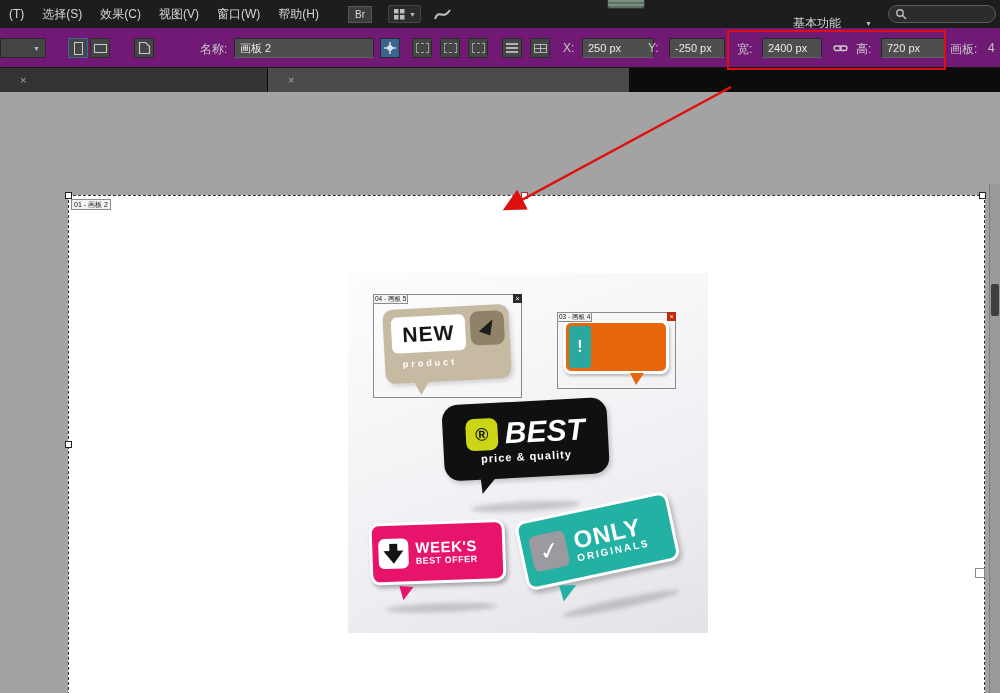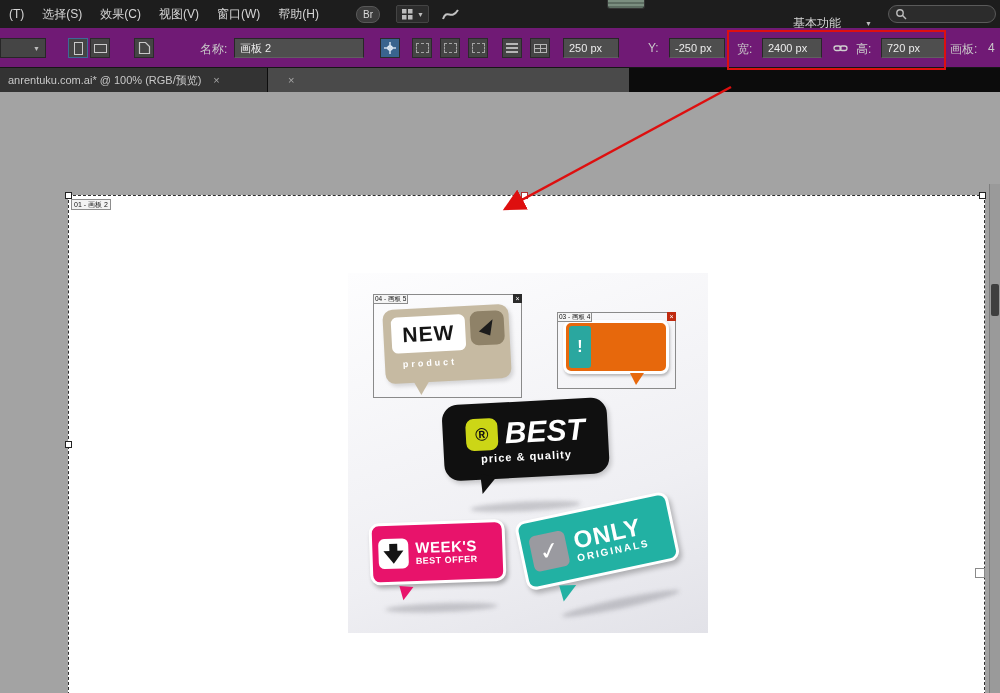--- a/index.html
+++ b/index.html
@@ -2,21 +2,21 @@
 <html><head>
 <meta charset="utf-8">
 <style>
   *{margin:0;padding:0;box-sizing:border-box}
   html,body{width:1000px;height:693px;overflow:hidden}
   body{position:relative;font-family:"Liberation Sans","DejaVu Sans",sans-serif;background:#a3a3a3}
 
   
   #menubar{position:absolute;left:0;top:0;width:1000px;height:28px;background:#1d1d1d;display:flex;align-items:center;color:#d6d6d6;font-size:12px;z-index:10}
   .menu-item{padding:0 9px;white-space:nowrap;cursor:default}
-  .br-btn{margin-left:28px;width:24px;height:17px;background:#3c3c3c;border:1px solid #585858;border-radius:8px;color:#d9d9d9;font-size:10px;display:flex;align-items:center;justify-content:center}
+  .br-btn{margin-left:20px;width:24px;height:17px;background:#3c3c3c;border:1px solid #585858;border-radius:0;color:#d9d9d9;font-size:10px;display:flex;align-items:center;justify-content:center}
   .arrange-btn{margin-left:16px;height:18px;display:flex;align-items:center;gap:3px;padding:0 4px;border:1px solid #444;border-radius:2px;background:#2c2c2c}
   .style-btn{margin-left:12px;display:flex;align-items:center}
   .caret{font-size:7px;color:#bdbdbd}
   .top-widget{position:absolute;left:607px;top:0;width:38px;height:9px;background:repeating-linear-gradient(180deg,#7b8f80 0 2px,#5d6e62 2px 4px);border:1px solid #333;border-top:none;border-radius:0 0 3px 3px}
   .workspace{position:absolute;left:793px;top:14px;height:18px;display:flex;align-items:center;gap:24px;color:#d6d6d6}
   .searchbox{position:absolute;left:888px;top:5px;width:108px;height:18px;background:#2c2c2c;border:1px solid #5a5a5a;border-radius:9px;display:flex;align-items:center;padding:0 6px}
 
   
   #controlbar{position:absolute;left:0;top:28px;width:1000px;height:40px;background:#701a75;border-bottom:1px solid #161616;z-index:10}
   .lbl{position:absolute;top:13px;color:#c9c9c9;font-size:12px;white-space:nowrap}
@@ -164,21 +164,21 @@
     <span class="orient-glyph-l"></span>
   </span>
 
   <span class="tbtn" style="left:134px">
     <svg width="13" height="14" viewBox="0 0 13 14">
       <path d="M1.5,1.5 h6 l4,4 v7 h-10 z" fill="none" stroke="#c9c9c9" stroke-width="1.2"></path>
     </svg>
   </span>
 
   <span class="lbl" style="left:200px">名称:</span>
-  <span class="field" style="left:234px;width:130px">画板 2</span>
+  <span class="field" style="left:234px;width:140px">画板 2</span>
 
   <span class="tbtn ref-btn" style="left:380px">
     <svg width="14" height="14" viewBox="0 0 14 14">
       <line x1="7" y1="1" x2="7" y2="13" stroke="#e8f1fa" stroke-width="1.3"></line>
       <line x1="1" y1="7" x2="13" y2="7" stroke="#e8f1fa" stroke-width="1.3"></line>
       <circle cx="7" cy="7" r="2.2" fill="none" stroke="#e8f1fa" stroke-width="1.2"></circle>
     </svg>
   </span>
 
   <span class="tbtn" style="left:412px">
@@ -192,21 +192,21 @@
   </span>
 
   <span class="tbtn" style="left:502px">
     <span class="lines"></span>
   </span>
   <span class="tbtn" style="left:530px">
     <span class="grid6"></span>
   </span>
 
   <span class="lbl" style="left:563px">X:</span>
-  <span class="field" style="left:563px;width:56px">250 px</span>
+  <span class="field" style="left:582px;width:72px">250 px</span>
 
   <span class="lbl" style="left:648px">Y:</span>
   <span class="field" style="left:669px;width:56px">-250 px</span>
 
   <span class="lbl" style="left:737px">宽:</span>
   <span class="field" style="left:762px;width:60px">2400 px</span>
 
   <span class="tbtn" style="left:830px;background:transparent;border:none">
     <svg width="15" height="12" viewBox="0 0 15 12">
       <rect x="1" y="4" width="7" height="4.5" rx="2.2" fill="none" stroke="#cfcfcf" stroke-width="1.3"></rect>
@@ -218,21 +218,20 @@
   <span class="field" style="left:881px;width:64px">720 px</span>
 
   <span class="lbl" style="left:950px">画板:</span>
   <span class="lbl" style="left:988px">4</span>
 </div>
 
 <div class="red-box"></div>
 
 <div id="tabbar">
   <div class="tab" style="width:268px">
-    <span>anrentuku.com.ai* @ 100% (RGB/预览)</span>
     <span class="tclose">×</span>
   </div>
   <div class="tab active" style="width:362px">
     <span class="tclose">×</span>
   </div>
 </div>
 
 <div id="canvas">
   <div id="artboard">
     <span class="ab-tag">01 - 画板 2</span>

